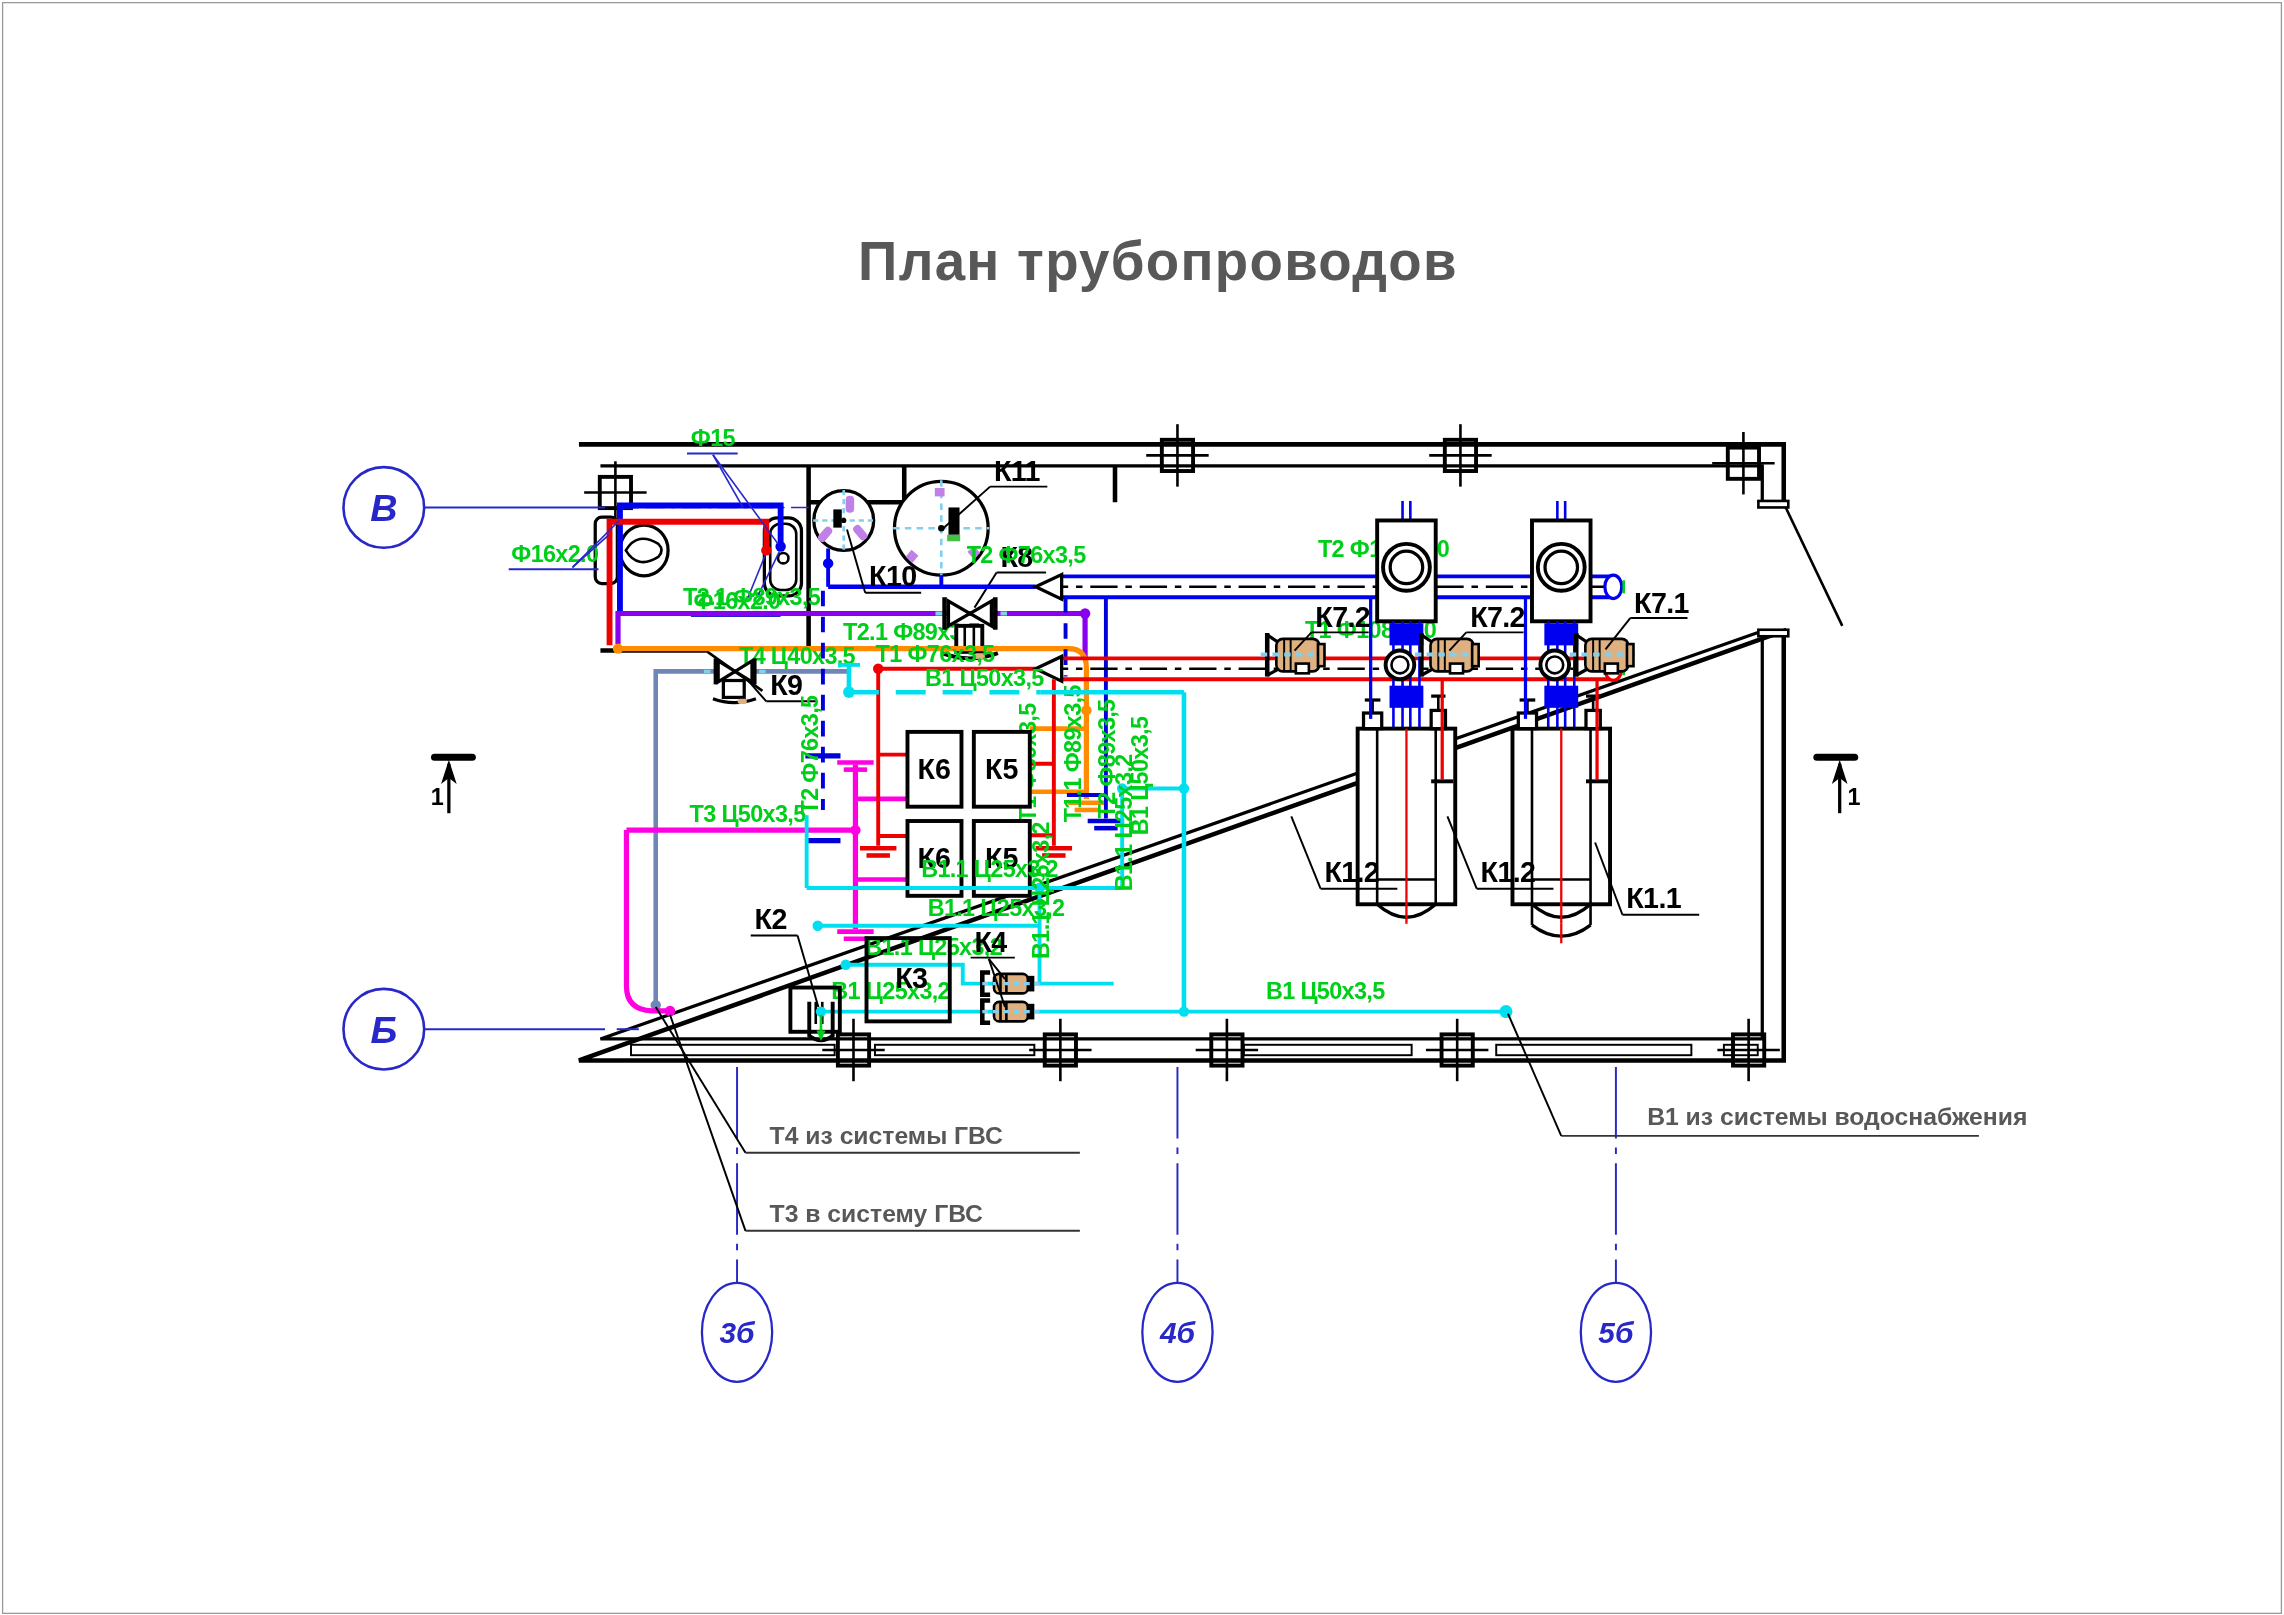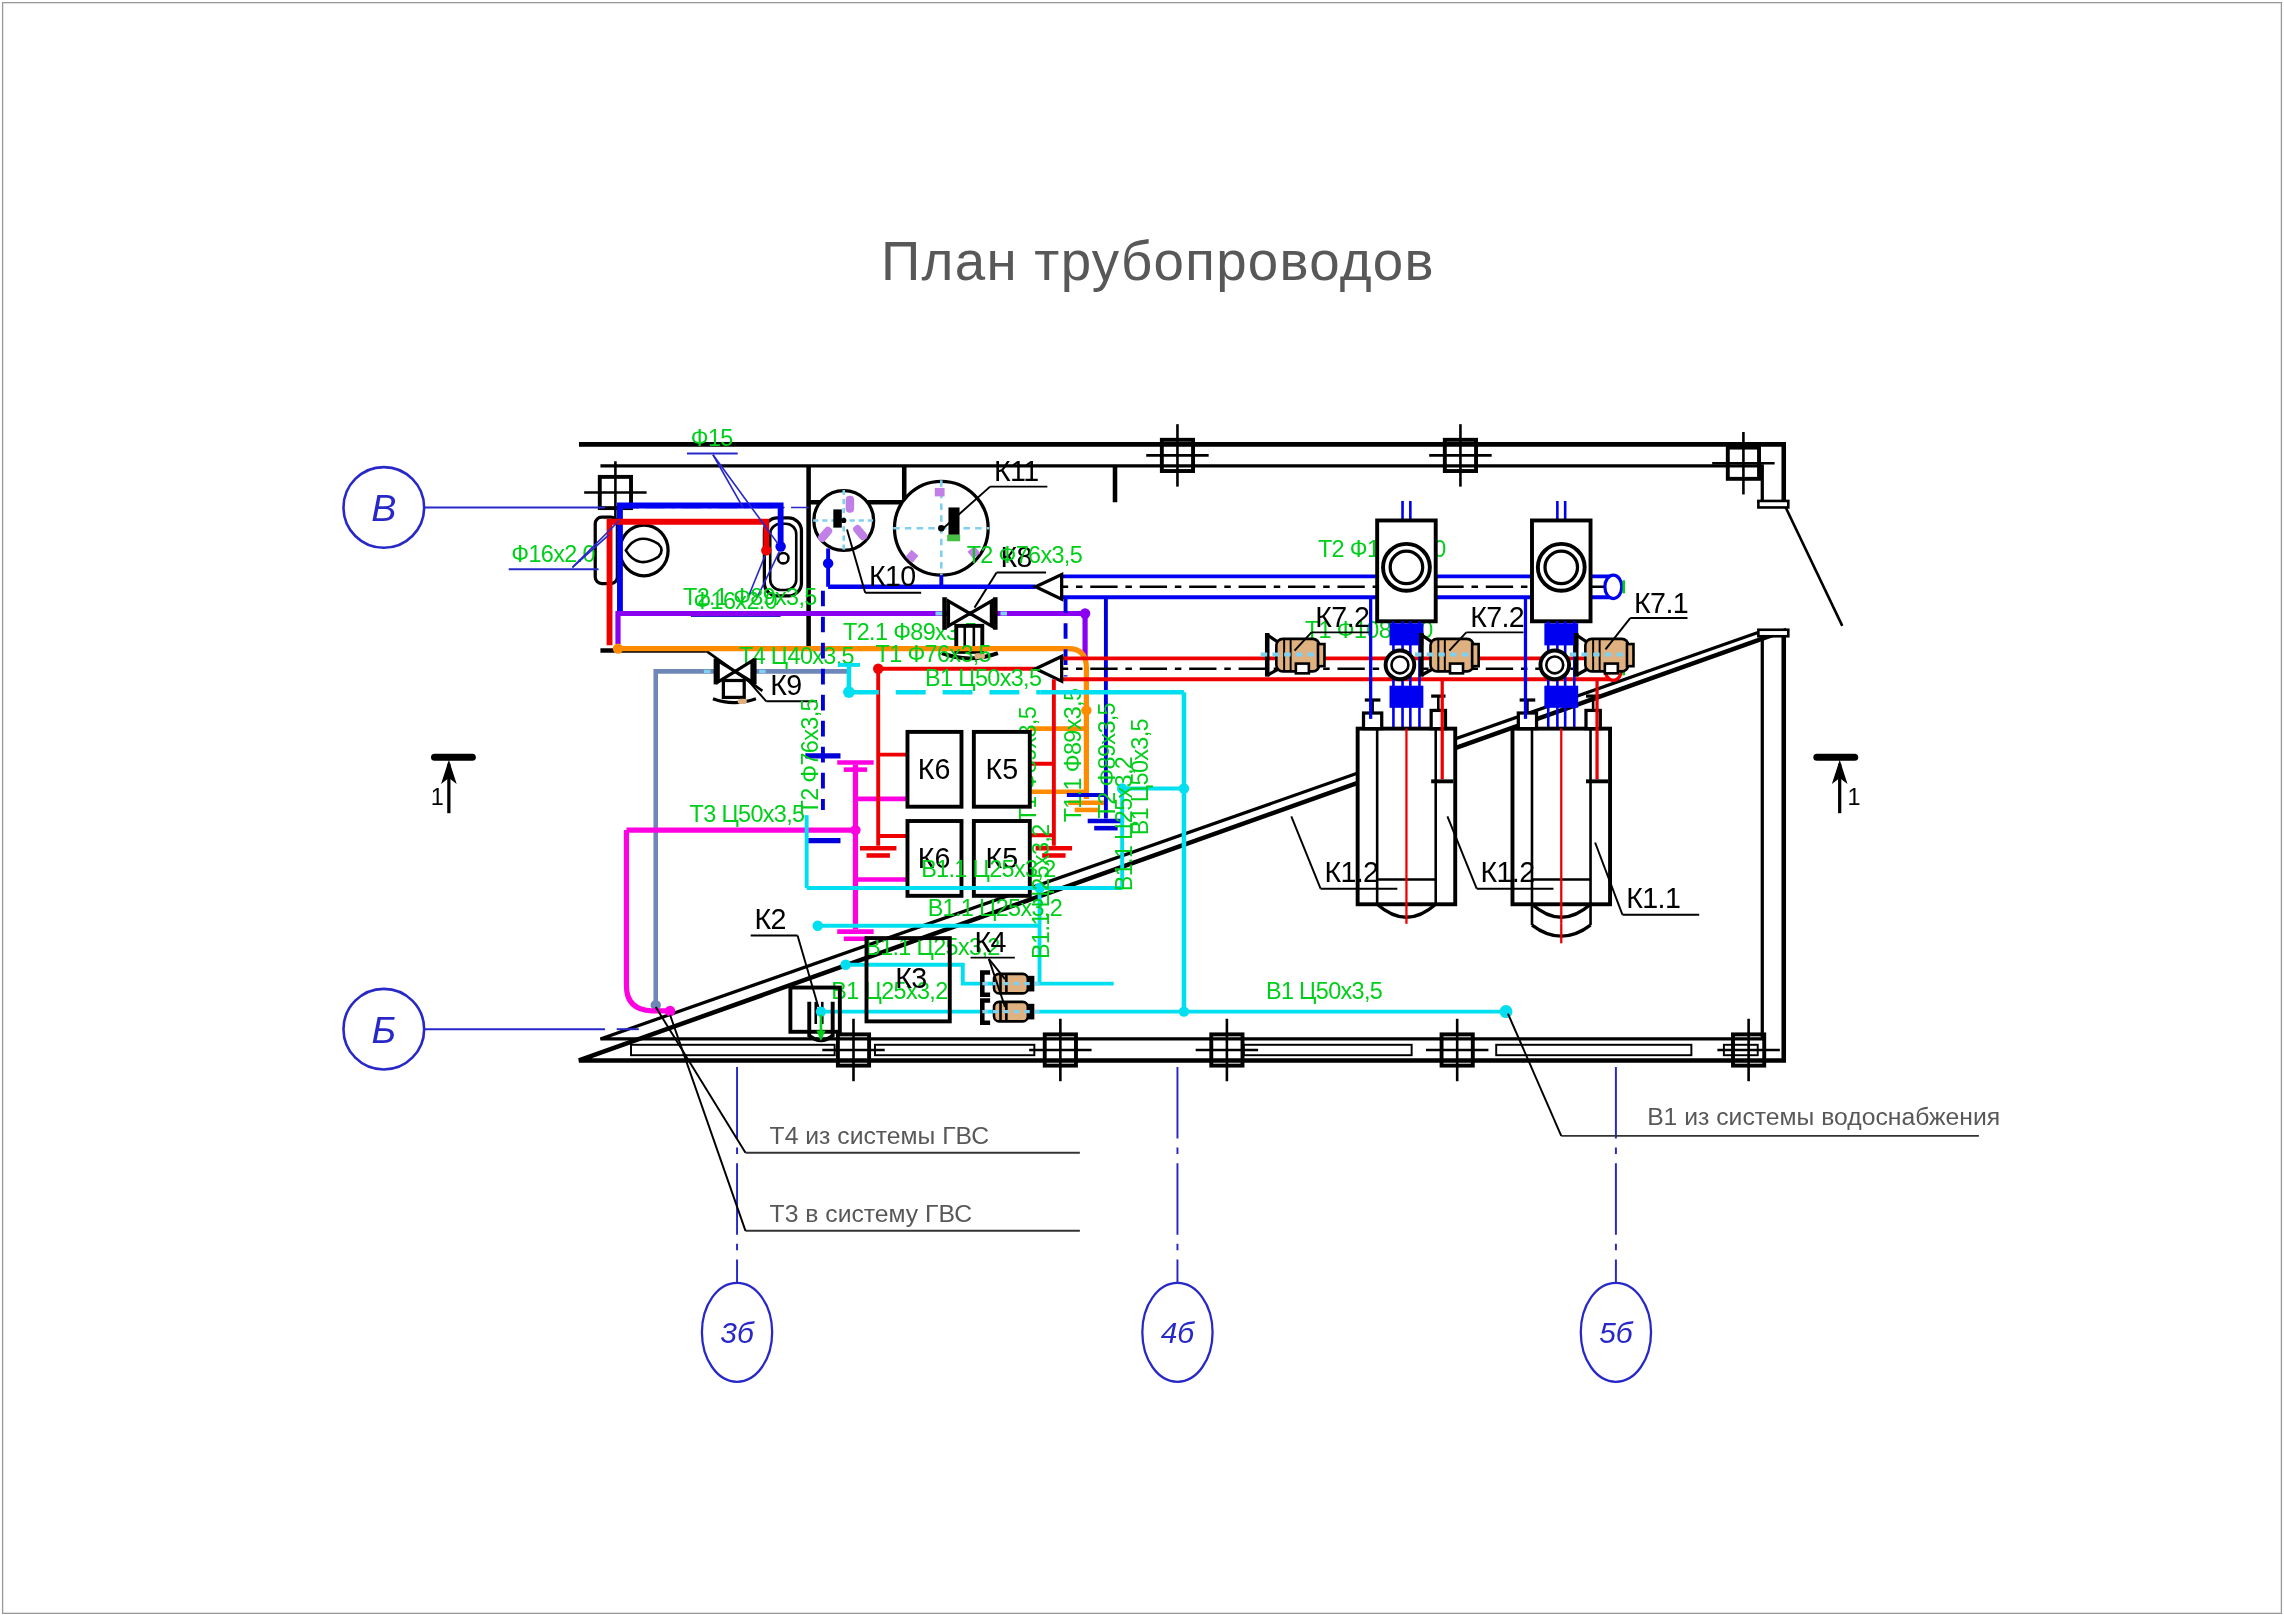--- a/index.html
+++ b/index.html
@@ -1,16 +1,16 @@
 <!DOCTYPE html>
 <html style="font-size:10.4px"><head>
 <meta charset="utf-8">
 <style>
   html,body{margin:0;padding:0;background:#ffffff;}
-  .page{position:relative;width:2284px;height:1616px;background:#fff;overflow:hidden;}
+  .page{position:relative;width:2284px;height:1616px;background:#fff;overflow:hidden;font-weight:bold;}
   svg{position:absolute;left:0;top:0;}
   text{font-family:"Liberation Sans","DejaVu Sans",sans-serif;}
   .t-title{font-size:84px;fill:#585858;letter-spacing:2px;}
   .t-green{font-size:36px;fill:#00cf1a;letter-spacing:-1px;}
   .t-black{font-size:44px;fill:#000;letter-spacing:-1px;}
   .t-box{font-size:44px;fill:#000;text-anchor:middle;}
   .t-axis{font-size:58px;fill:#2828c8;font-style:italic;text-anchor:middle;}
   .t-axis-s{font-size:46px;fill:#2828c8;font-style:italic;text-anchor:middle;}
   .t-gray{font-size:38px;fill:#585858;letter-spacing:0px;}
   .t-sec{font-size:36px;fill:#000;}

